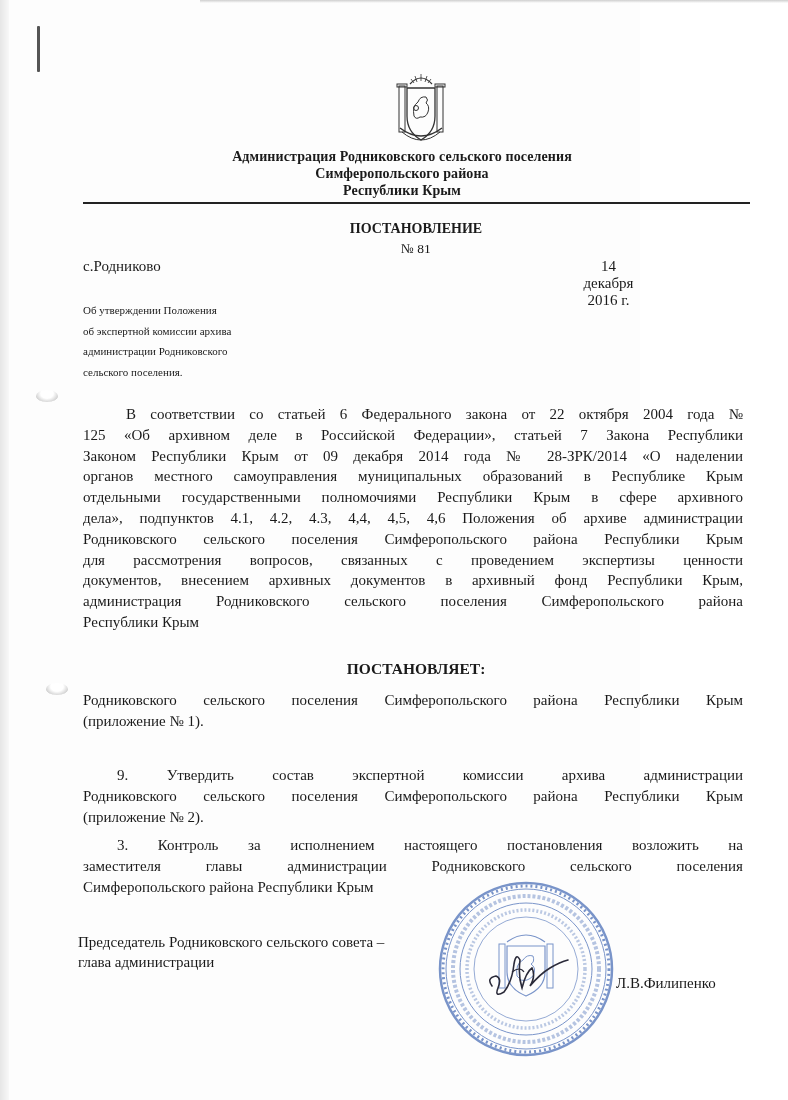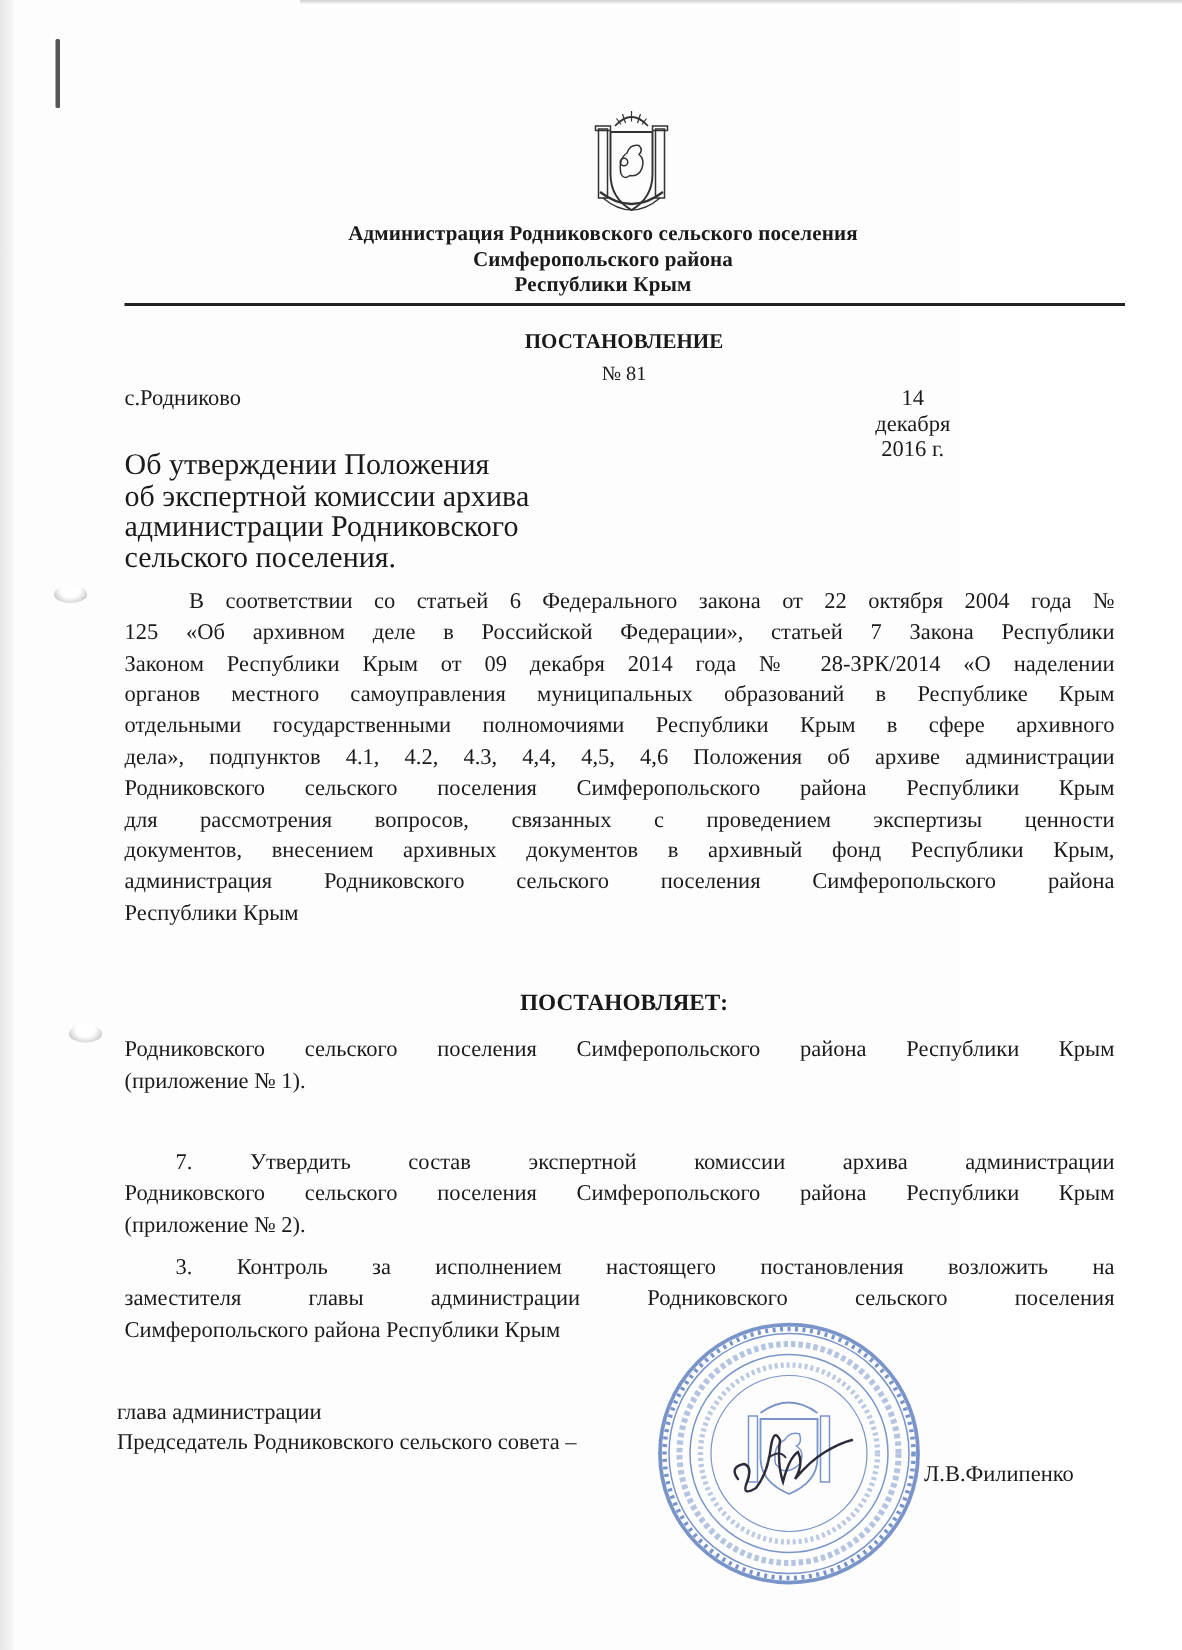--- a/index.html
+++ b/index.html
@@ -88,21 +88,21 @@
     }
     .date {
       position: absolute;
       left: 577px; top: 258px;
       font-size: 15px;
       text-align: center;
     }
     .subject {
       position: absolute;
       left: 83px; top: 300px;
-      font-size: 20px;
+      font-size: 11px;
       line-height: 20.5px;
     }
     .subject div { white-space: nowrap; }
     .para {
       position: absolute;
       left: 83px;
       width: 660px;
       font-size: 15px;
       line-height: 20.8px;
     }
@@ -196,21 +196,21 @@
   <div class="place">с.Родниково</div>
   <div class="date">14 декабря 2016 г.</div>
 
   <div class="subject">
     <div>Об утверждении Положения</div>
     <div>об экспертной комиссии архива</div>
     <div>администрации Родниковского</div>
     <div>сельского поселения.</div>
   </div>
 
-  <div class="para" style="top:391px;font-family:Liberation Serif, serif;">
+  <div class="para" style="top:404px;font-family:Liberation Serif, serif;">
     <span class="ln indent">В соответствии со статьей 6 Федерального закона от 22 октября 2004 года №</span>
     <span class="ln">125 «Об архивном деле в Российской Федерации», статьей 7 Закона Республики</span>
     <span class="ln">Законом  Республики  Крым  от 09 декабря 2014 года № 28-ЗРК/2014 «О наделении</span>
     <span class="ln">органов местного самоуправления муниципальных образований в Республике Крым</span>
     <span class="ln">отдельными государственными полномочиями Республики Крым в сфере архивного</span>
     <span class="ln">дела», подпунктов 4.1, 4.2, 4.3, 4,4, 4,5, 4,6  Положения об архиве администрации</span>
     <span class="ln">Родниковского сельского поселения Симферопольского района Республики Крым</span>
     <span class="ln">для  рассмотрения  вопросов,  связанных  с  проведением  экспертизы  ценности</span>
     <span class="ln">документов, внесением архивных документов в архивный фонд Республики Крым,</span>
     <span class="ln">администрация Родниковского  сельского поселения Симферопольского  района</span>
@@ -218,21 +218,21 @@
   </div>
 
   <div class="resolves">ПОСТАНОВЛЯЕТ:</div>
 
   <div class="para" style="top:690px;">
     <span class="ln">Родниковского сельского поселения  Симферопольского  района Республики Крым</span>
     <span class="ln last">(приложение № 1).</span>
   </div>
 
   <div class="para" style="top:765px;">
-    <span class="ln indent2">7. Утвердить состав экспертной комиссии  архива администрации</span>
+    <span class="ln indent2">9. Утвердить состав экспертной комиссии  архива администрации</span>
     <span class="ln">Родниковского  сельского поселения  Симферопольского  района Республики Крым</span>
     <span class="ln last">(приложение № 2).</span>
   </div>
 
   <div class="para" style="top:835px;">
     <span class="ln indent2">3. Контроль за исполнением настоящего постановления возложить на</span>
     <span class="ln">заместителя главы администрации Родниковского сельского поселения</span>
     <span class="ln last">Симферопольского  района Республики Крым</span>
   </div>
 
@@ -253,17 +253,17 @@
       <path d="M80 96 Q78 84 86 80 Q90 74 96 76 Q98 82 94 84 Q100 88 96 96 Q90 102 84 100 Z" stroke-width="1"></path>
     </g>
   </svg>
 
   <svg class="signature" viewBox="0 0 90 60">
     <path d="M8 44 Q2 36 12 34 Q18 36 14 46 Q10 56 20 50 Q28 40 30 22 Q32 10 36 18 Q34 34 38 46 Q42 30 48 26 Q52 34 46 44 Q56 32 66 26 Q76 20 84 18" fill="none" stroke="#2b2b3a" stroke-width="1.6" stroke-linecap="round"></path>
     <path d="M28 30 Q36 24 40 30" fill="none" stroke="#2b2b3a" stroke-width="1.2"></path>
   </svg>
 
   <div class="sig">
+    <div>Председатель Родниковского сельского совета –</div>
     <div>глава администрации</div>
-    <div>Председатель Родниковского сельского совета –</div>
   </div>
   <div class="signame">Л.В.Филипенко</div>
 </div>
 
 </body></html>

